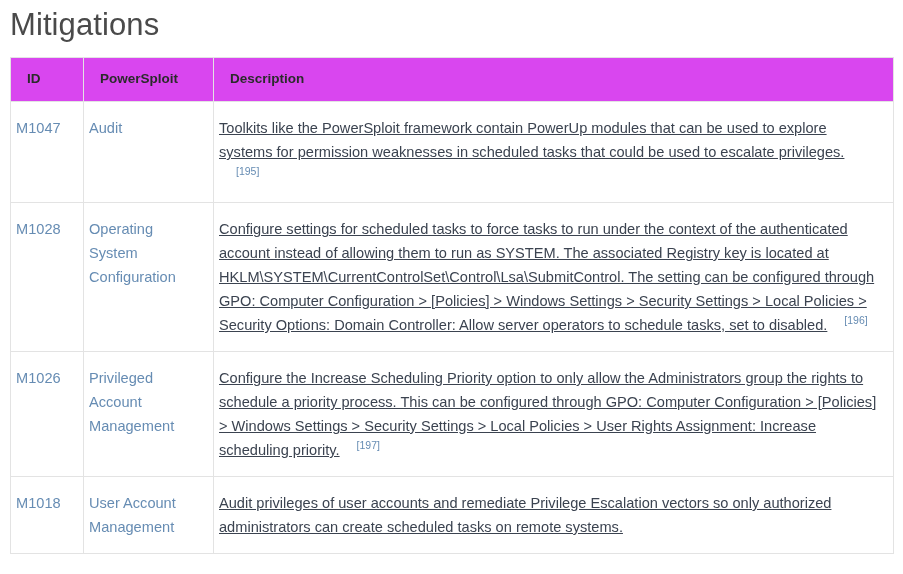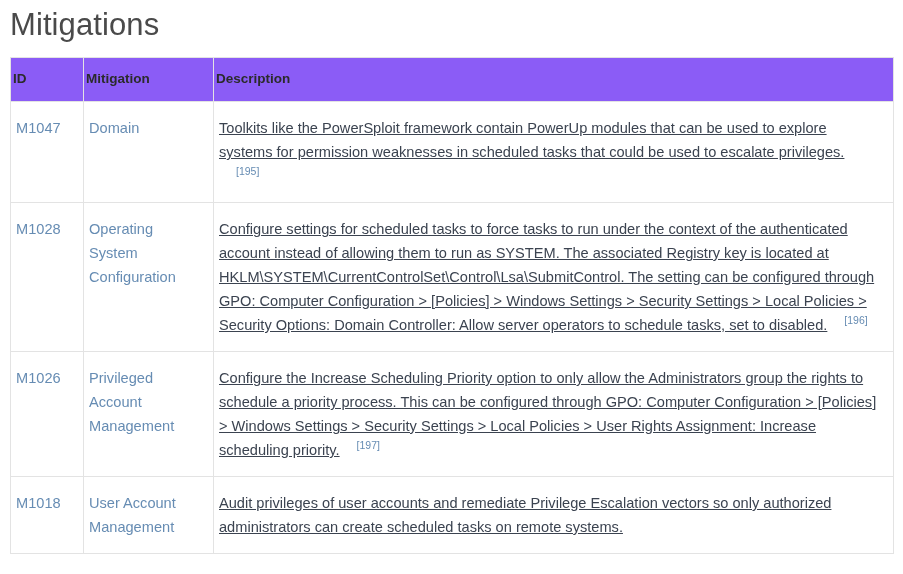--- a/index.html
+++ b/index.html
@@ -45,26 +45,26 @@
   }
 
   table.mitigations th,
   table.mitigations td {
     border: 1px solid #e3e3e3;
     vertical-align: top;
     text-align: left;
   }
 
   table.mitigations thead th {
-    background: #8b5cf6;
+    background: #d946ef;
     font-size: 13.5px;
     line-height: 18px;
     font-weight: bold;
     color: #2b2b2b;
-    padding: 12px 12px 12px 2px;
+    padding: 12px 12px 12px 16px;
     height: 19px;
   }
 
   table.mitigations tbody td {
     font-size: 14.6px;
     line-height: 24px;
     padding: 14px 14px 14px 5px;
     color: #3b4350;
   }
 
@@ -108,32 +108,32 @@
   <div class="table-wrap">
     <table class="mitigations">
       <colgroup>
         <col class="col-id">
         <col class="col-mitigation">
         <col class="col-desc">
       </colgroup>
       <thead>
         <tr>
           <th>ID</th>
-          <th>Mitigation</th>
+          <th>PowerSploit</th>
           <th>Description</th>
         </tr>
       </thead>
       <tbody>
 
         <tr>
           <td class="cell-id">
             <a class="link">M1047</a>
           </td>
           <td class="cell-mitigation">
-            <a class="link">Domain</a>
+            <a class="link">Audit</a>
           </td>
           <td class="cell-description">
             <span class="desc-text">Toolkits like the PowerSploit framework contain PowerUp modules that can be used to explore systems for permission weaknesses in scheduled tasks that could be used to escalate privileges.</span><sup class="refmark">[195]</sup>
           </td>
         </tr>
 
         <tr>
           <td class="cell-id">
             <a class="link">M1028</a>
           </td>

